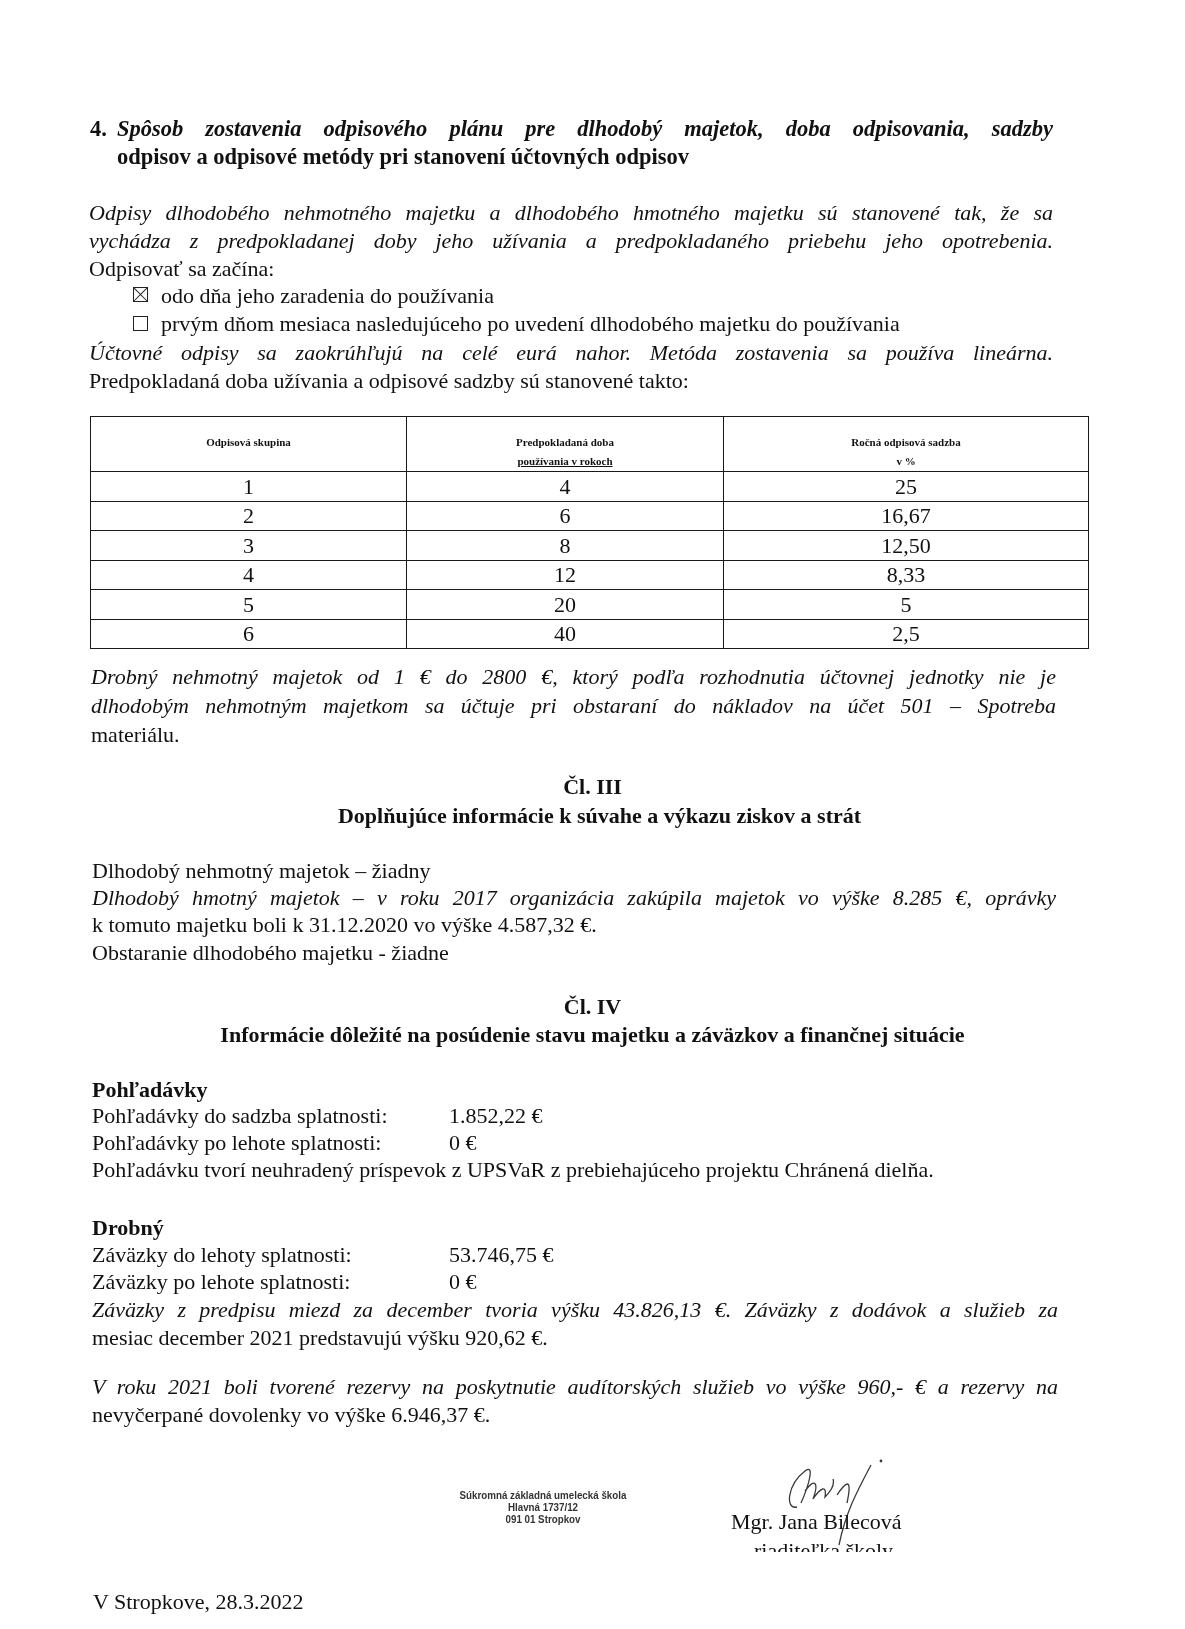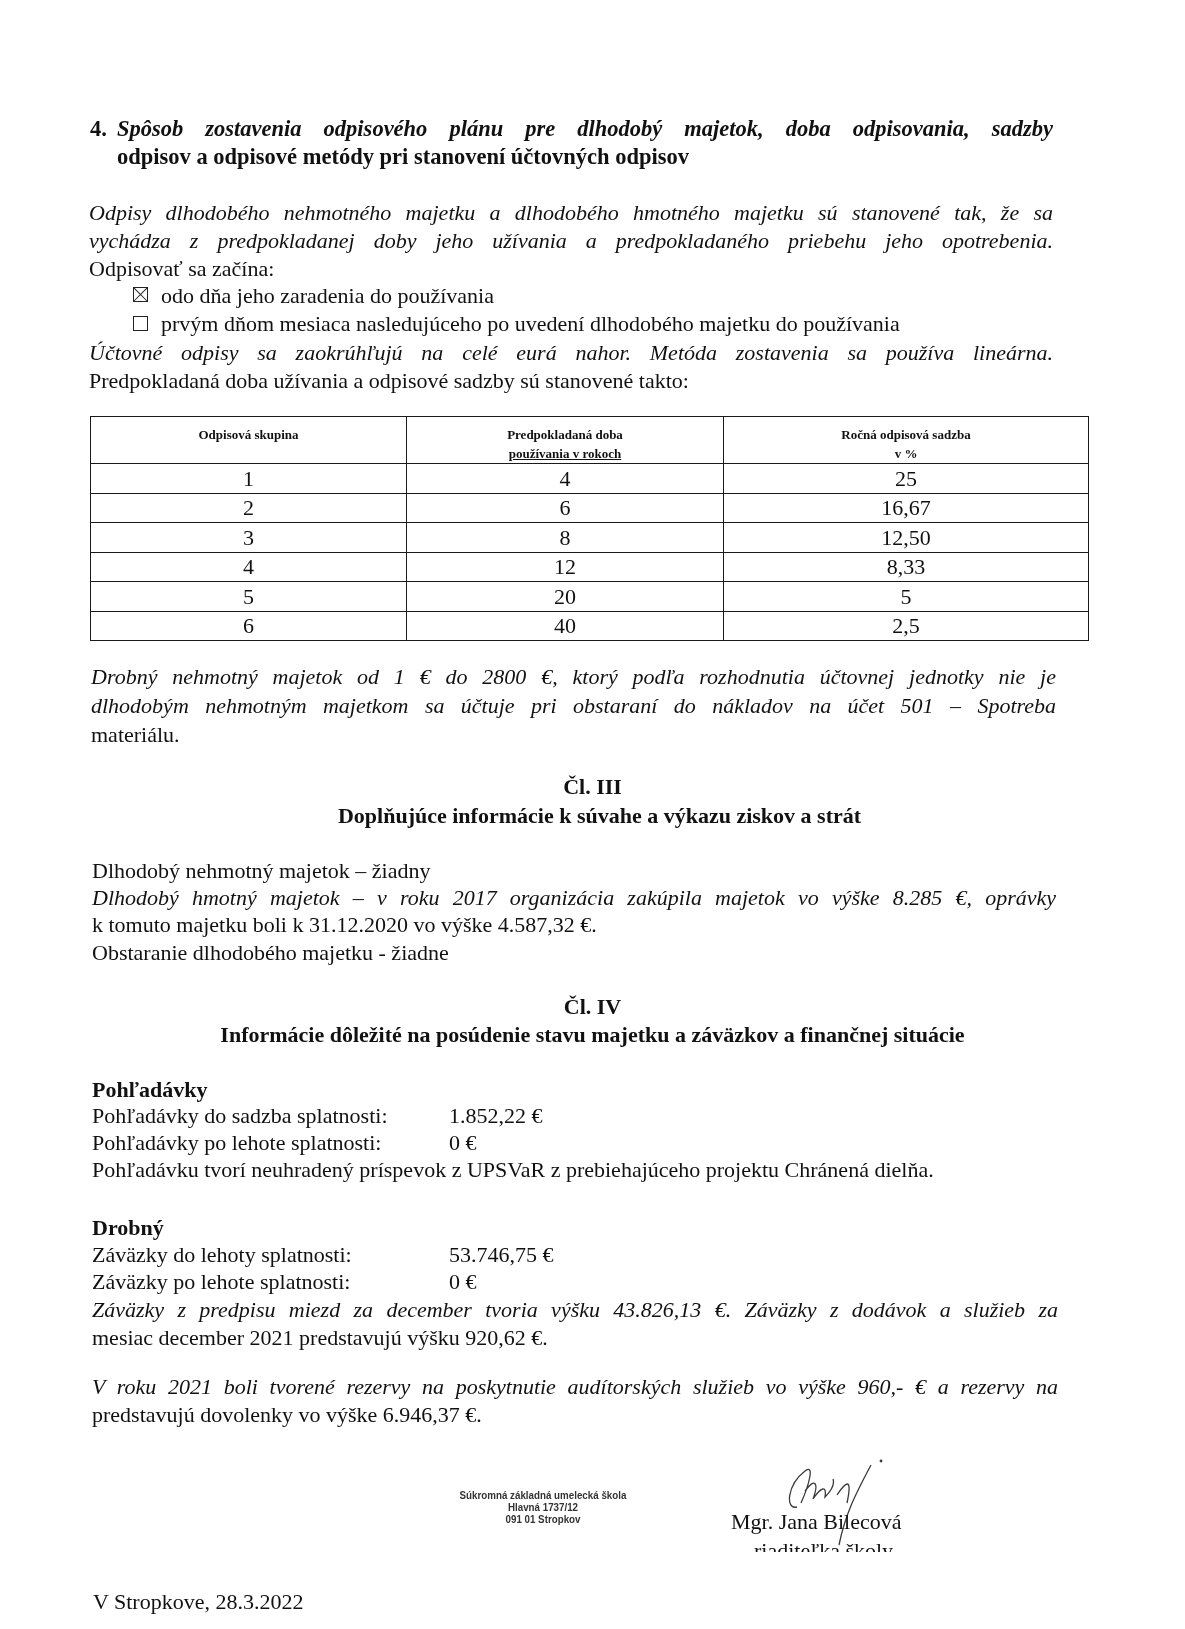--- a/index.html
+++ b/index.html
@@ -28,21 +28,21 @@
     }
     .checkbox.checked::before { transform: rotate(45deg); }
     .checkbox.checked::after { transform: rotate(-45deg); }
 
     
     table.dep {
       position: absolute; left: 90px; top: 416px; width: 999px;
       border-collapse: collapse; font-family: "Liberation Serif", serif;
     }
     table.dep th, table.dep td { border: 1.6px solid #1a1a1a; text-align: center; padding: 0; }
-    table.dep th { font-size: 13px; font-weight: bold; line-height: 19px; height: 44px; vertical-align: top; padding-top: 8px; box-sizing: border-box;}
+    table.dep th { font-size: 11px; font-weight: bold; line-height: 19px; height: 44px; vertical-align: top; padding-top: 16px; box-sizing: border-box;}
     table.dep td { font-size: 22px; height: 28.5px; line-height: 27px; }
     table.dep col.c1 { width: 316px; }
     table.dep col.c2 { width: 317px; }
 
     .center { left: 0; width: 1185px; text-align: center; }
     .h-art { font-size: 22px; font-weight: bold; }
 
     .label-col { width: 357px; display: inline-block; }
 
     .stamp {
@@ -147,21 +147,21 @@
   <div class="abs txt" style="left:92px; top:1240px;">
     <span class="label-col">Záväzky do lehoty splatnosti:</span><span>53.746,75 €</span>
   </div>
   <div class="abs txt" style="left:92px; top:1267px;">
     <span class="label-col">Záväzky po lehote splatnosti:</span><span>0 €</span>
   </div>
   <div class="abs txt just" style="left:92px; top:1295px; width:966px;">Záväzky z predpisu miezd za december tvoria výšku 43.826,13 €. Záväzky z dodávok a služieb za</div>
   <div class="abs txt" style="left:92px; top:1323px;">mesiac december 2021 predstavujú výšku 920,62 €.</div>
 
   <div class="abs txt just" style="left:92px; top:1372px; width:966px;">V roku 2021 boli tvorené rezervy na poskytnutie audítorských služieb vo výške 960,- € a rezervy na</div>
-  <div class="abs txt" style="left:92px; top:1400px;">predstavujú dovolenky vo výške 6.946,37 €.</div>
+  <div class="abs txt" style="left:92px; top:1400px;">nevyčerpané dovolenky vo výške 6.946,37 €.</div>
 
   <div class="abs txt" style="left:93px; top:1587px;">V Stropkove, 28.3.2022</div>
 
   <div class="stamp">
     <div>Súkromná základná umelecká škola</div>
     <div>Hlavná 1737/12</div>
     <div>091 01 Stropkov</div>
   </div>
 
   <svg class="sig-svg" width="140" height="100" viewBox="0 0 140 100">

